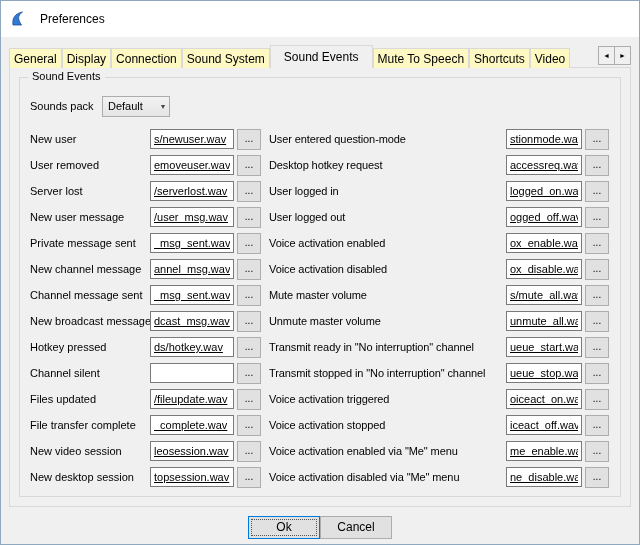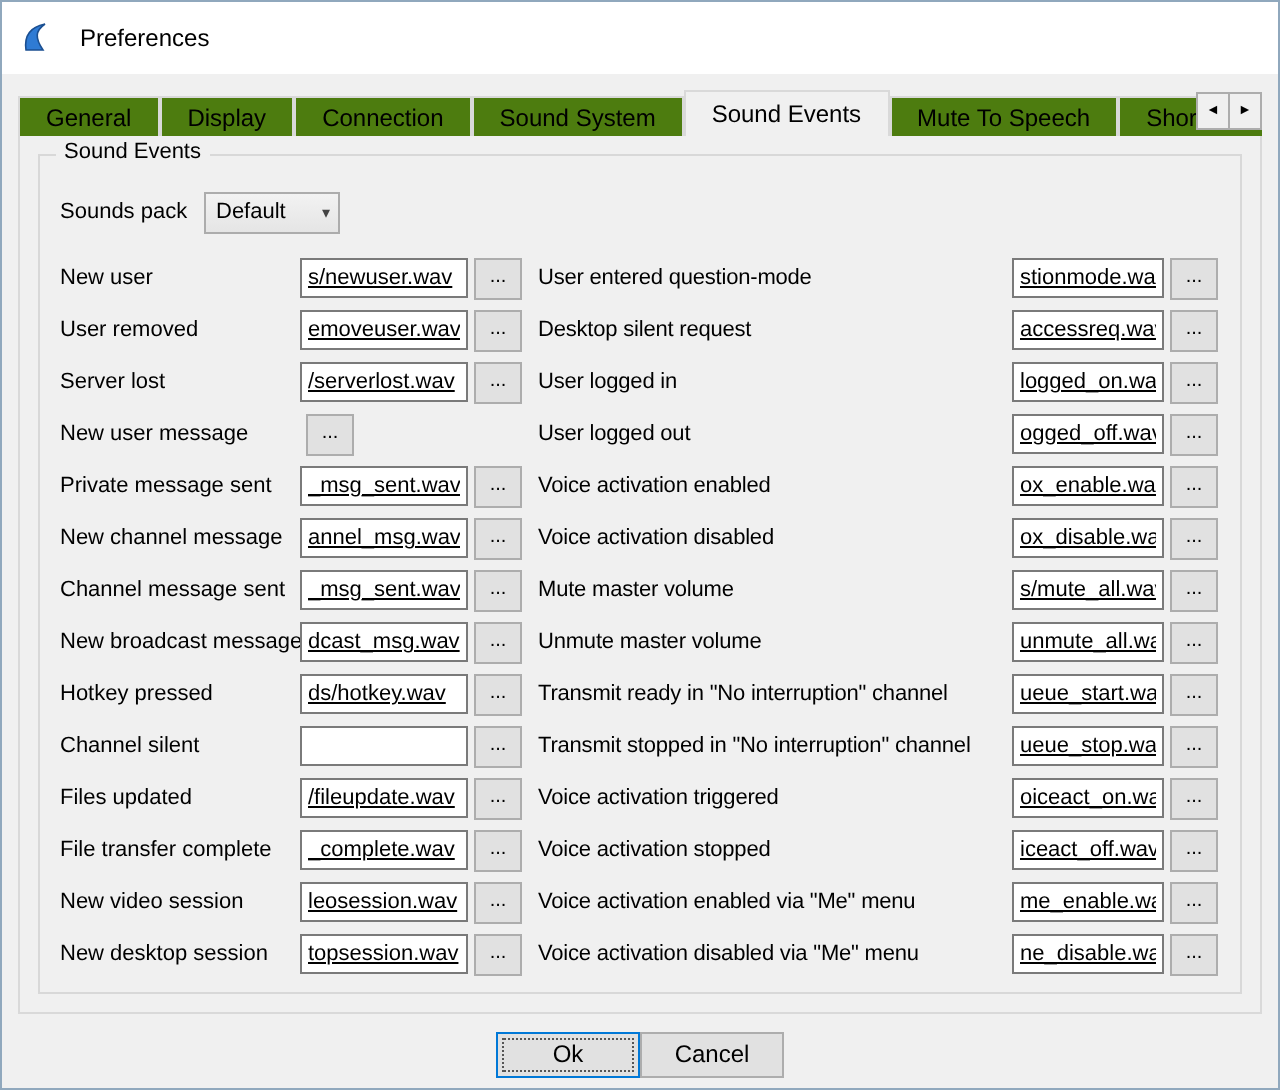--- a/index.html
+++ b/index.html
@@ -19,22 +19,22 @@
     display: flex; align-items: center;
     padding: 0 8px; gap: 15px;
   }
   .titlebar .title { font-size: 12px; color: #000; }
 
   .tabbar { position: relative; margin: 8px 8px 0; height: 22px; flex: 0 0 auto; z-index: 2; }
   .tabs { display: flex; align-items: flex-end; height: 23px; overflow: hidden; }
   .tab {
     font-size: 12px; white-space: nowrap;
     height: 20px; display: flex; align-items: center;
-    padding: 0 13px;
-    background: #4d7c0f;
+    padding: 0 4px;
+    background: #fef9c3;
     border: 1px solid #d9d9d9; border-bottom: none;
     margin-right: 0; color: #000; cursor: default;
   }
   .tab.active {
     height: 23px; background: #f0f0f0;
     border: 1px solid #d9d9d9; border-bottom: none;
     padding: 0 13px; position: relative; z-index: 3;
   }
   .tab-scroll { position: absolute; right: 0; bottom: 2px; display: flex; z-index: 4; }
   .tsbtn {
@@ -171,20 +171,21 @@
               <input type="text" class="rinput" value="emoveuser.wav" style="">
               <button class="browse">...</button>
             </div>
             <div class="row left">
               <span class="rlabel">Server lost</span>
               <input type="text" class="rinput" value="/serverlost.wav" style="">
               <button class="browse">...</button>
             </div>
             <div class="row left">
               <span class="rlabel">New user message</span>
+              <input type="text" class="rinput" value="/user_msg.wav" style="">
               <button class="browse">...</button>
             </div>
             <div class="row left">
               <span class="rlabel">Private message sent</span>
               <input type="text" class="rinput" value="_msg_sent.wav" style="">
               <button class="browse">...</button>
             </div>
             <div class="row left">
               <span class="rlabel">New channel message</span>
               <input type="text" class="rinput" value="annel_msg.wav" style="">
@@ -231,21 +232,21 @@
               <button class="browse">...</button>
             </div>
           </div>
         <div class="col right">
             <div class="row right">
               <span class="rlabel">User entered question-mode</span>
               <input type="text" class="rinput" value="stionmode.wav" style="">
               <button class="browse">...</button>
             </div>
             <div class="row right">
-              <span class="rlabel">Desktop silent request</span>
+              <span class="rlabel">Desktop hotkey request</span>
               <input type="text" class="rinput" value="accessreq.wav" style="">
               <button class="browse">...</button>
             </div>
             <div class="row right">
               <span class="rlabel">User logged in</span>
               <input type="text" class="rinput" value="logged_on.wav" style="">
               <button class="browse">...</button>
             </div>
             <div class="row right">
               <span class="rlabel">User logged out</span>

